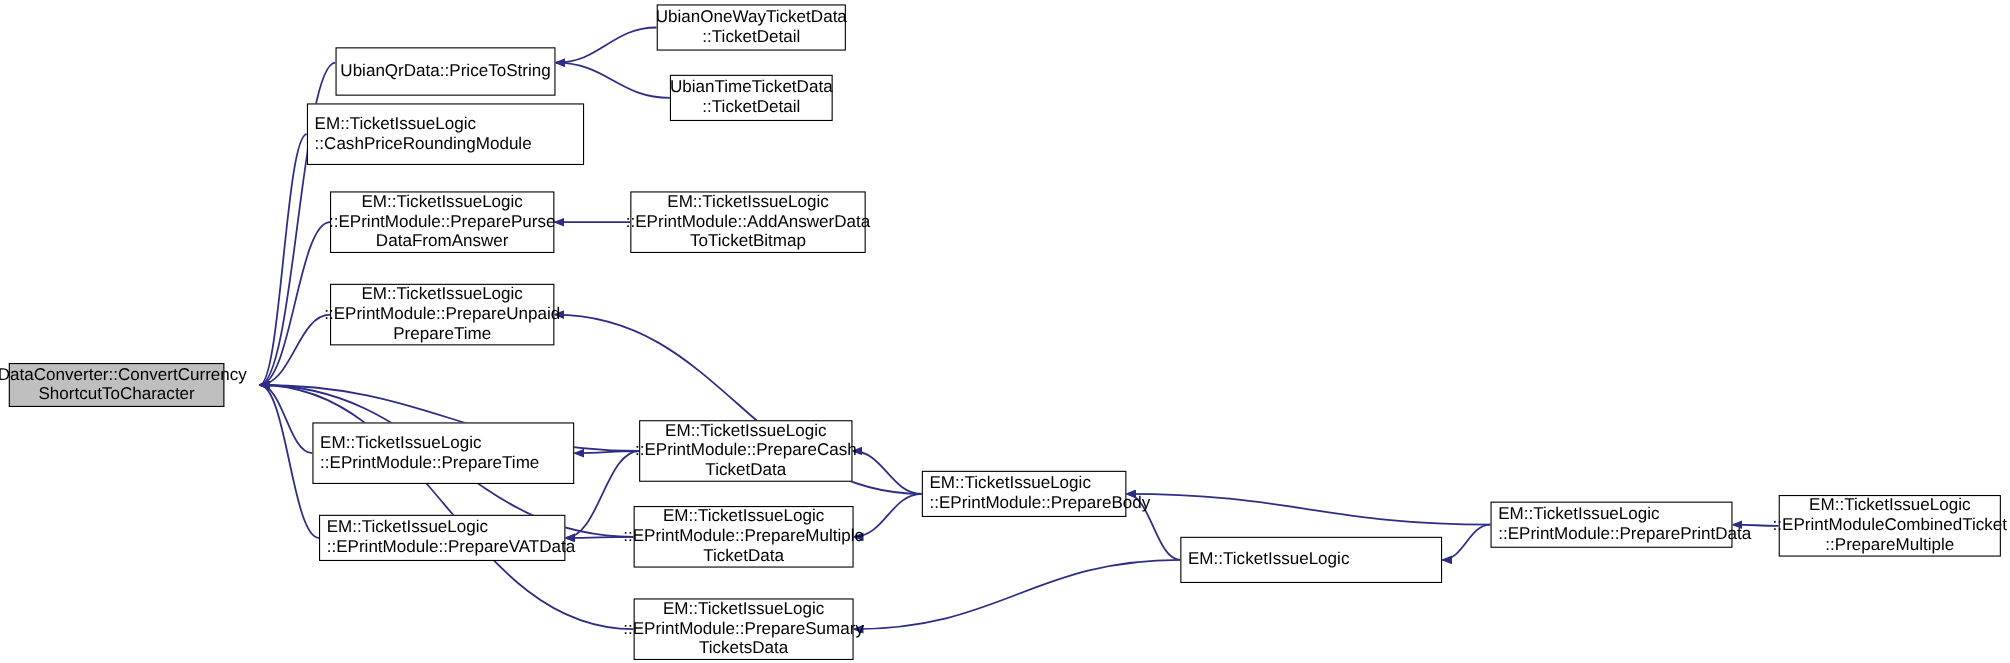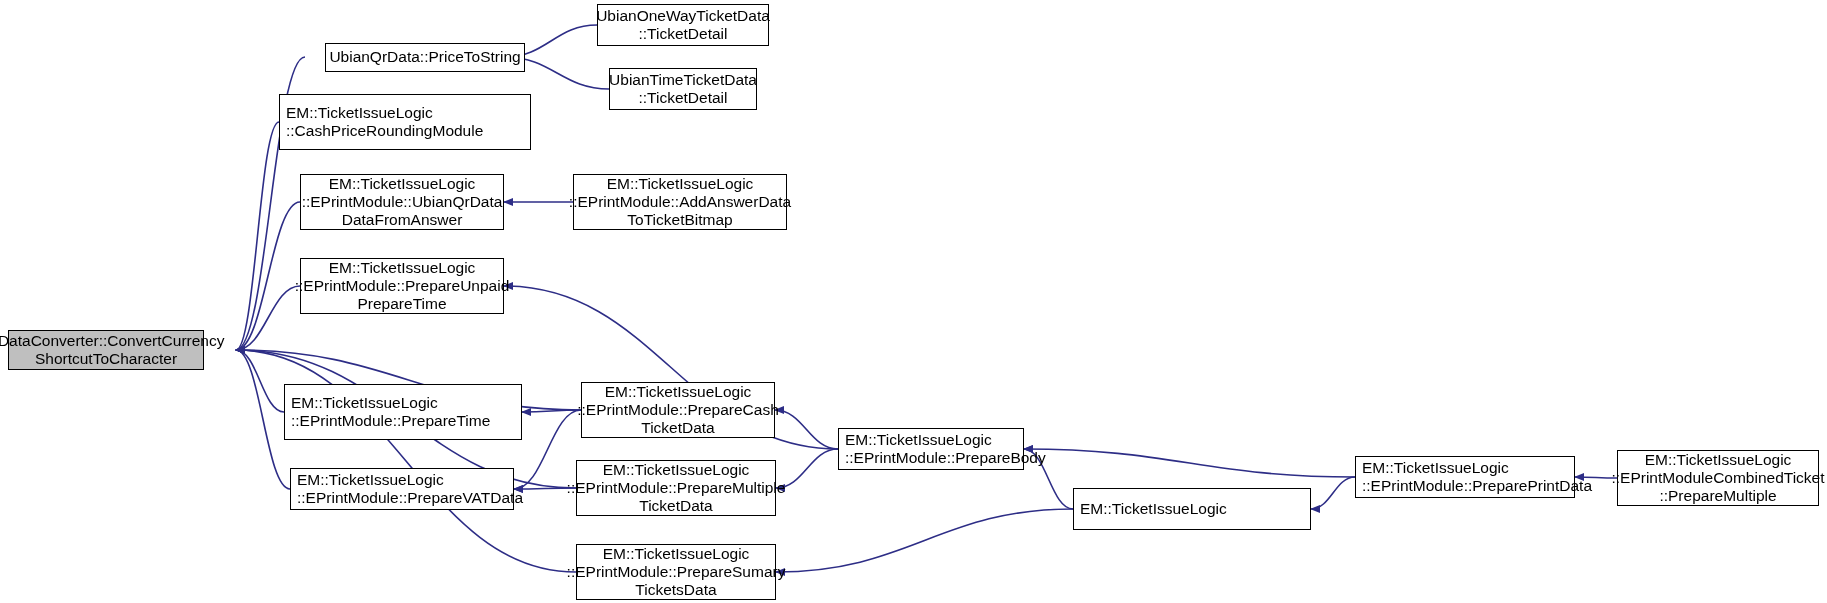--- a/index.html
+++ b/index.html
@@ -88,38 +88,38 @@
         <path d="M576,488 C423,488 389,350 236,350" marker-end="url(#ah)"></path>
         <path d="M581,410 C425.75,410 391.25,350 236,350" marker-end="url(#ah)"></path>
       </g>
   </svg>
 
   <div id="nodes">
       <div class="node center highlight" style="left: 8px; top: 330px; width: 196px; height: 40px;">
         <span class="ln">EDataConverter::ConvertCurrency</span>
         <span class="ln">ShortcutToCharacter</span>
       </div>
-      <div class="node center" style="left: 305px; top: 43px; width: 200px; height: 29px; margin-left: 20px;">
+      <div class="node center" style="left: 305px; top: 43px; width: 200px; height: 44px;">
         <span class="ln">UbianQrData::PriceToString</span>
       </div>
       <div class="node center" style="left: 597px; top: 4px; width: 172px; height: 42px;">
         <span class="ln">UbianOneWayTicketData</span>
         <span class="ln">::TicketDetail</span>
       </div>
       <div class="node center" style="left: 609px; top: 68px; width: 148px; height: 42px;">
         <span class="ln">UbianTimeTicketData</span>
         <span class="ln">::TicketDetail</span>
       </div>
       <div class="node left" style="left: 279px; top: 94px; width: 252px; height: 56px;">
         <span class="ln">EM::TicketIssueLogic</span>
         <span class="ln">::CashPriceRoundingModule</span>
       </div>
       <div class="node center" style="left: 300px; top: 174px; width: 204px; height: 56px;">
         <span class="ln">EM::TicketIssueLogic</span>
-        <span class="ln">::EPrintModule::UbianQrData</span>
+        <span class="ln">::EPrintModule::PreparePurse</span>
         <span class="ln">DataFromAnswer</span>
       </div>
       <div class="node center" style="left: 573px; top: 174px; width: 214px; height: 56px;">
         <span class="ln">EM::TicketIssueLogic</span>
         <span class="ln">::EPrintModule::AddAnswerData</span>
         <span class="ln">ToTicketBitmap</span>
       </div>
       <div class="node center" style="left: 300px; top: 258px; width: 204px; height: 56px;">
         <span class="ln">EM::TicketIssueLogic</span>
         <span class="ln">::EPrintModule::PrepareUnpaid</span>

